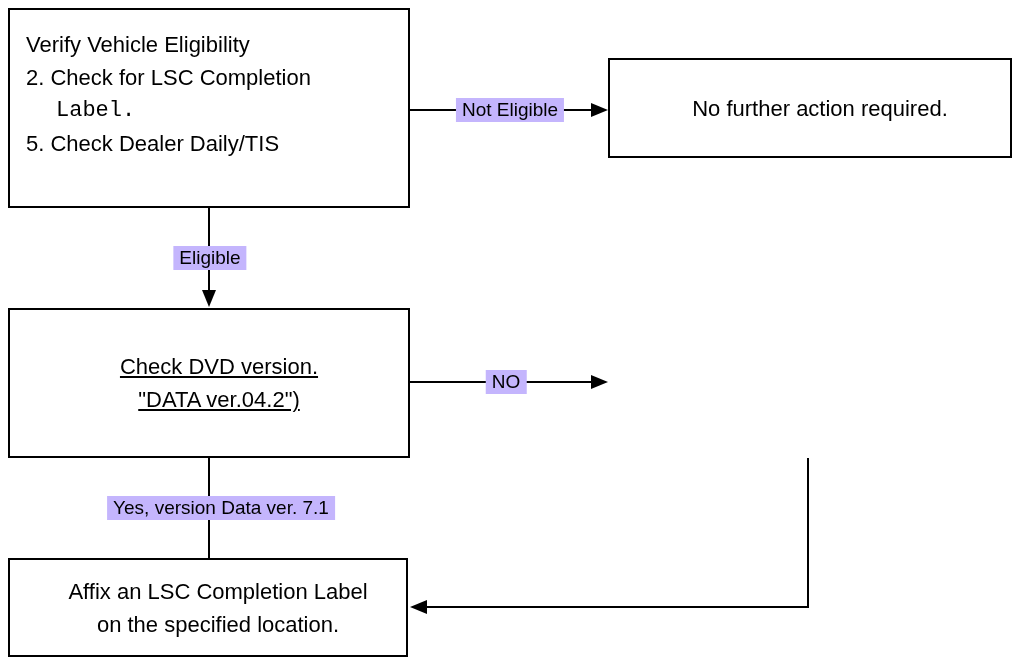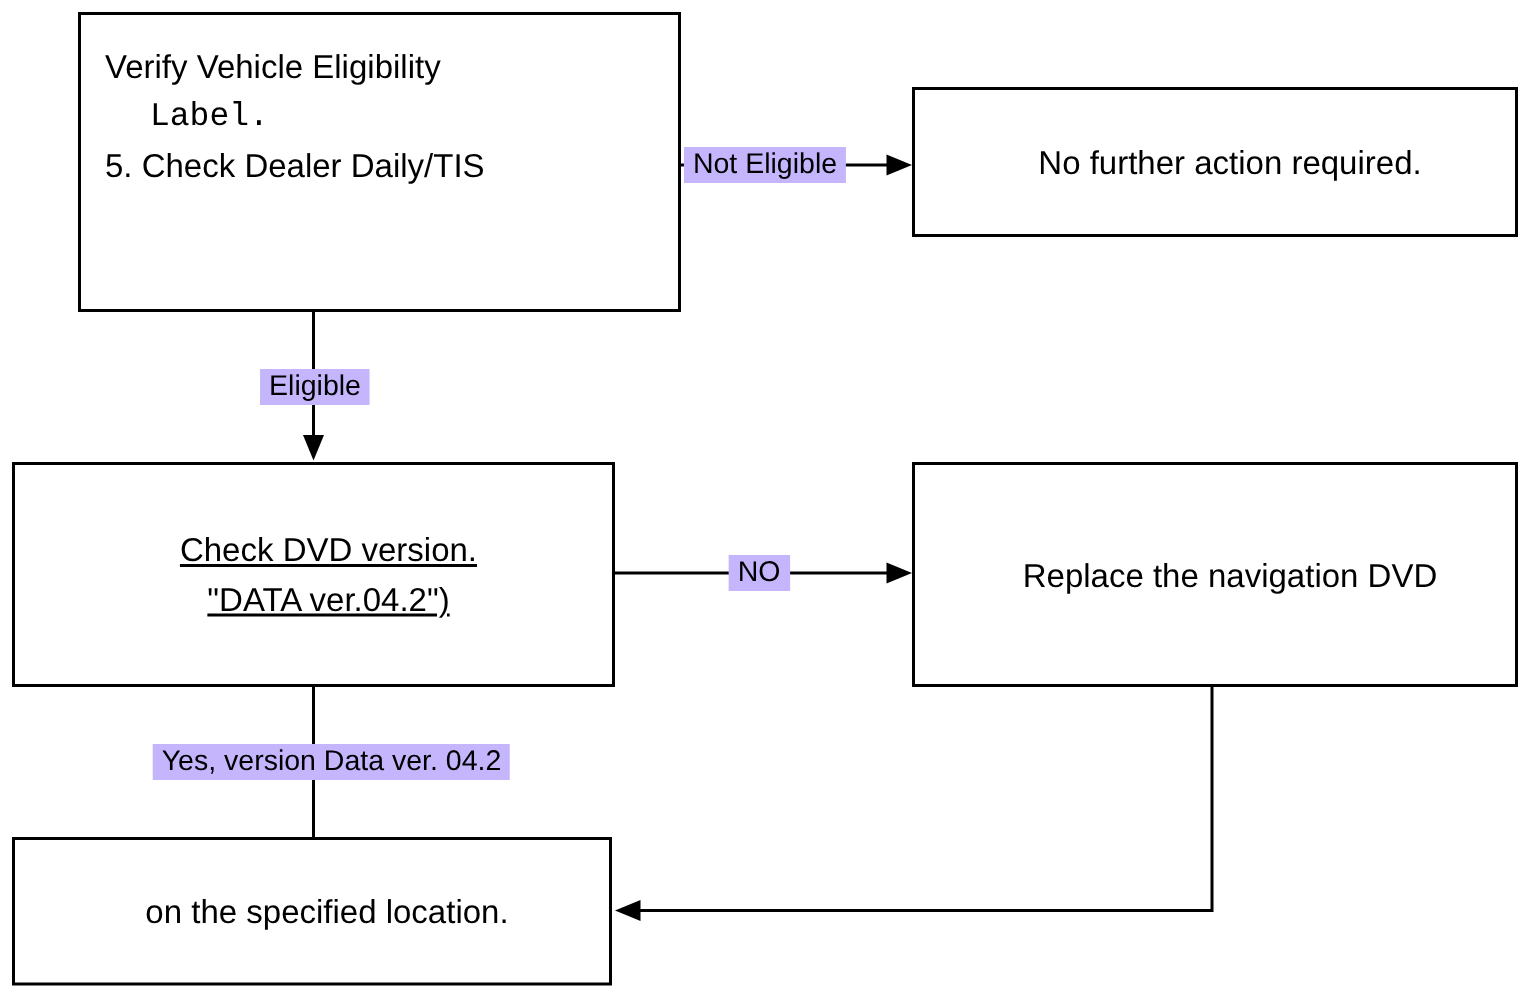--- a/index.html
+++ b/index.html
@@ -31,21 +31,21 @@
     justify-content: center;
     text-align: center;
     padding-left: 20px;
   }
   .node.left-text {
     padding: 18px 10px 0 16px;
     text-align: left;
   }
   .indent { padding-left: 30px; font-family: Liberation Mono, monospace; }
 
-  #node-verify   { left: 8px;   top: 8px;   width: 402px; height: 200px; margin-left: 44px; }
+  #node-verify   { left: 8px;   top: 8px;   width: 402px; height: 200px; }
   #node-noaction { left: 608px; top: 58px;  width: 404px; height: 100px; }
   #node-checkdvd { left: 8px;   top: 308px; width: 402px; height: 150px; text-decoration: underline; }
   #node-replace  { left: 608px; top: 308px; width: 404px; height: 150px; }
   #node-affix    { left: 8px;   top: 558px; width: 400px; height: 99px;  }
 
   svg.connectors {
     position: absolute;
     left: 0; top: 0;
     width: 1024px; height: 662px;
     z-index: 0;
@@ -91,39 +91,38 @@
     <polygon points="608,382 591,375 591,389"></polygon>
 
     <line x1="209" y1="458" x2="209" y2="558"></line>
 
     <polyline points="808,458 808,607 424,607"></polyline>
     <polygon points="410,607 427,600 427,614"></polygon>
   </svg>
 
   <div id="node-verify" class="node left-text">
     <div class="line">Verify Vehicle Eligibility</div>
+    <div class="line">2. Check for LSC Completion</div>
     <div class="line indent">Label.</div>
     <div class="line">5. Check Dealer Daily/TIS</div>
   </div>
 
   <div id="node-noaction" class="node center-text">
     <div class="line">No further action required.</div>
   </div>
 
   <div id="node-checkdvd" class="node center-text">
     <div class="line">Check DVD version.</div>
     <div class="line">"DATA ver.04.2")</div>
   </div>
 
-  <div id="node-replace" class="node center-text">
-    <div class="line">Replace the navigation DVD</div>
-  </div>
 
   <div id="node-affix" class="node center-text">
+    <div class="line">Affix an LSC Completion Label</div>
     <div class="line">on the specified location.</div>
   </div>
 
   <div id="label-not-eligible" class="edge-label">Not Eligible</div>
   <div id="label-eligible" class="edge-label">Eligible</div>
   <div id="label-no" class="edge-label">NO</div>
-  <div id="label-yes" class="edge-label">Yes, version Data ver. 04.2</div>
+  <div id="label-yes" class="edge-label">Yes, version Data ver. 7.1</div>
 
 </div>
 
 </body></html>

